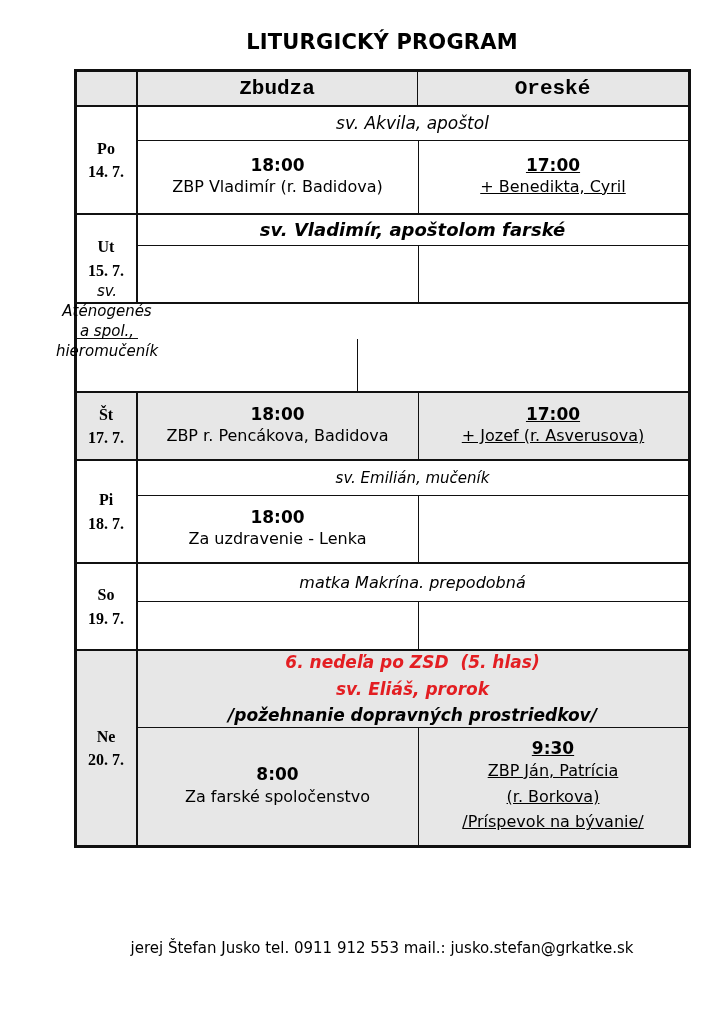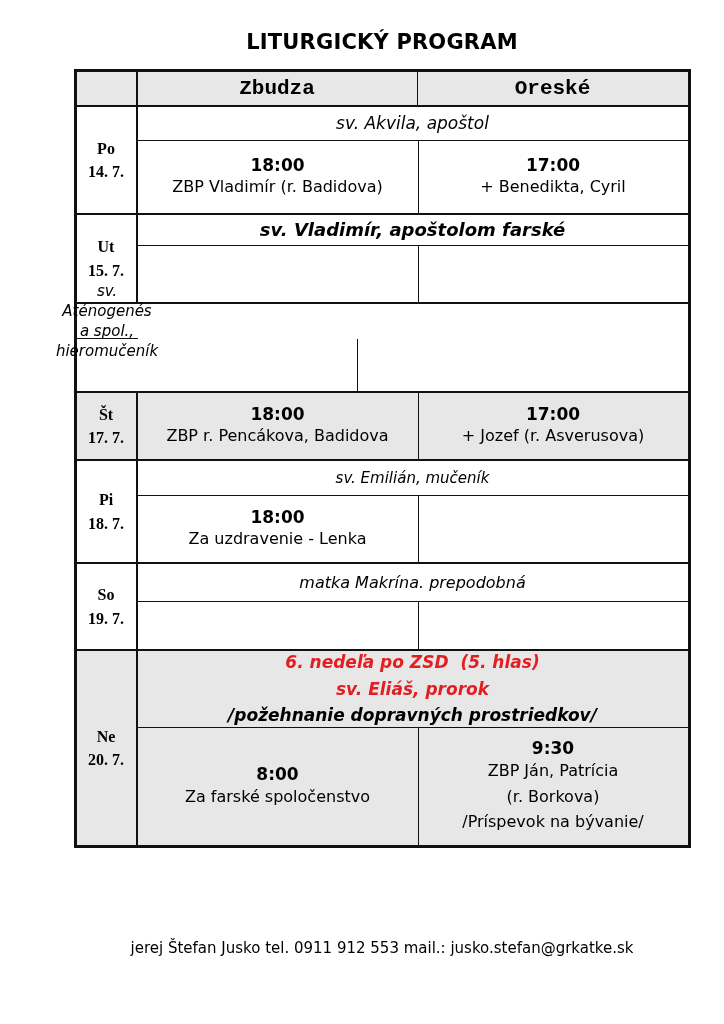--- a/index.html
+++ b/index.html
@@ -60,21 +60,21 @@
     border-bottom:1.5px solid var(--line);
     display:flex;flex-direction:column;align-items:center;justify-content:center;
     font-style:italic;text-align:center;white-space:pre-wrap;
     line-height:1.35;
   }
   .sched{display:grid;grid-template-columns:280px 1fr;}
   .cell{
     display:flex;flex-direction:column;align-items:center;justify-content:center;
     text-align:center;
   }
-  .cell--oreske{border-left:1.5px solid var(--line);}
+  .cell--oreske{border-left:1.5px solid var(--line);text-decoration:underline;}
   .time{font-weight:bold;font-size:17px;}
   .desc{font-size:16px;white-space:pre-line;line-height:1.5;}
   .red{color:var(--red);}
   
   .r0 .feast{height:34px;font-size:17px;}
   .r0 .sched{height:72px;}
   .r1 .feast{height:31px;font-size:18px;font-weight:bold;}
   .r1 .sched{height:56px;}
   .r2 .feast{height:35px;font-size:15px;}
   .r2 .sched{height:52px;}

